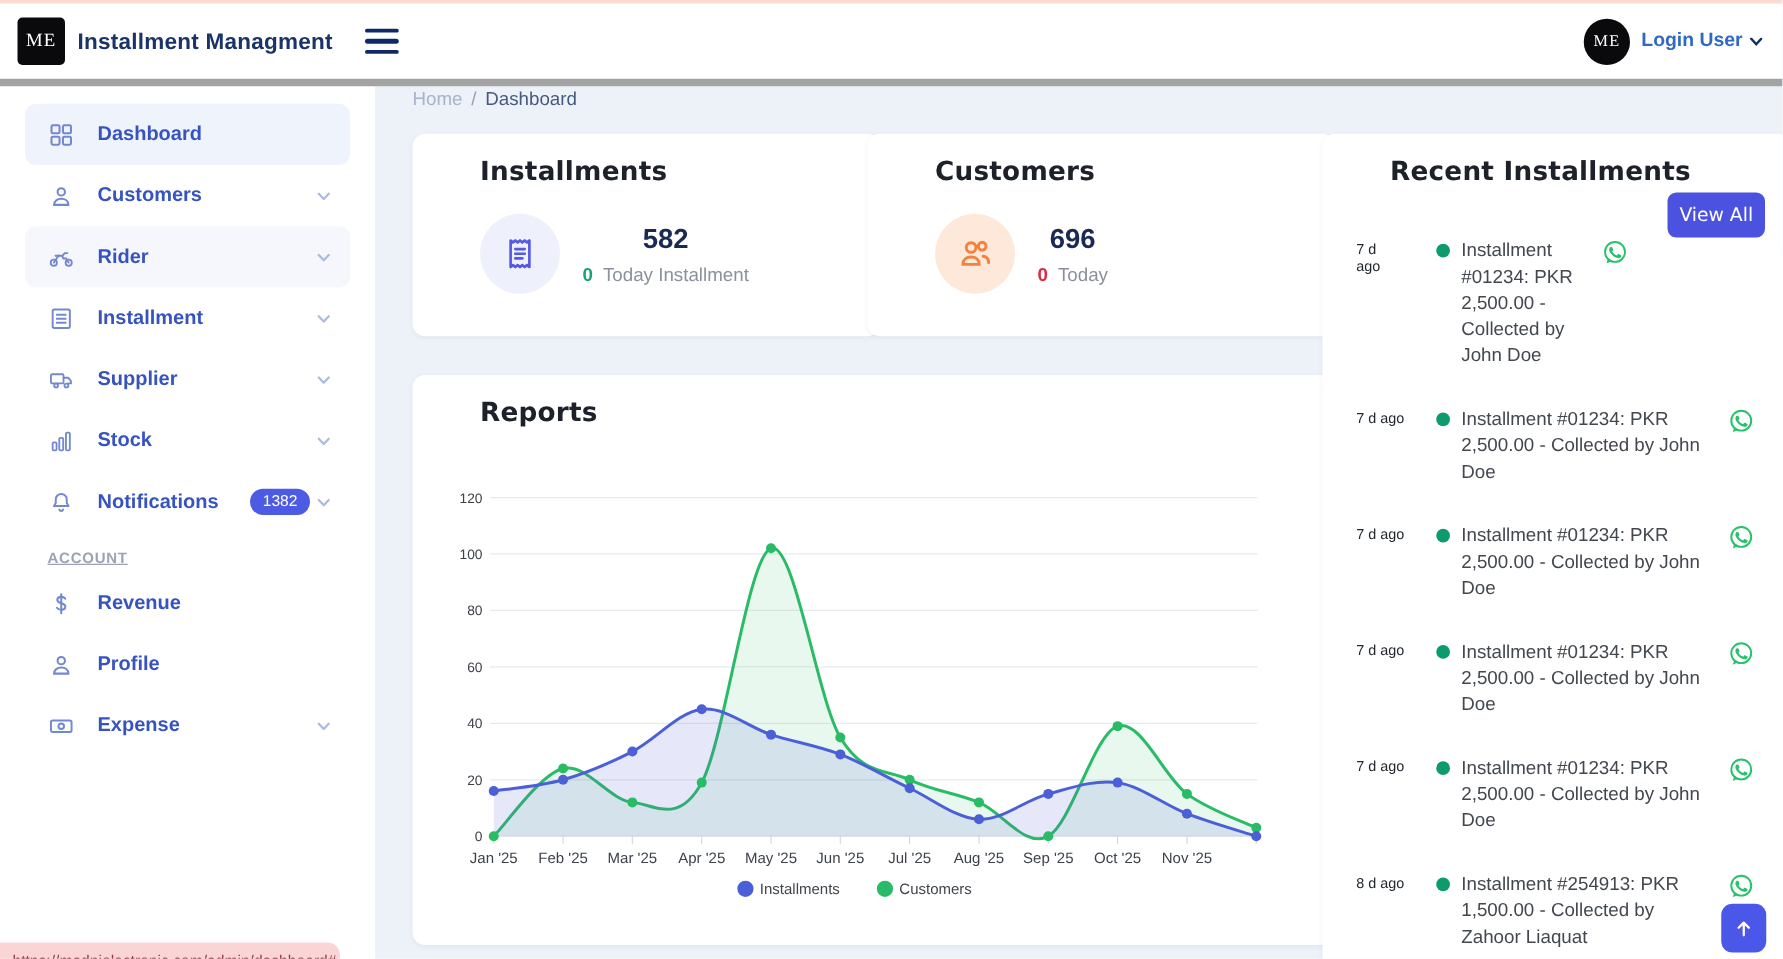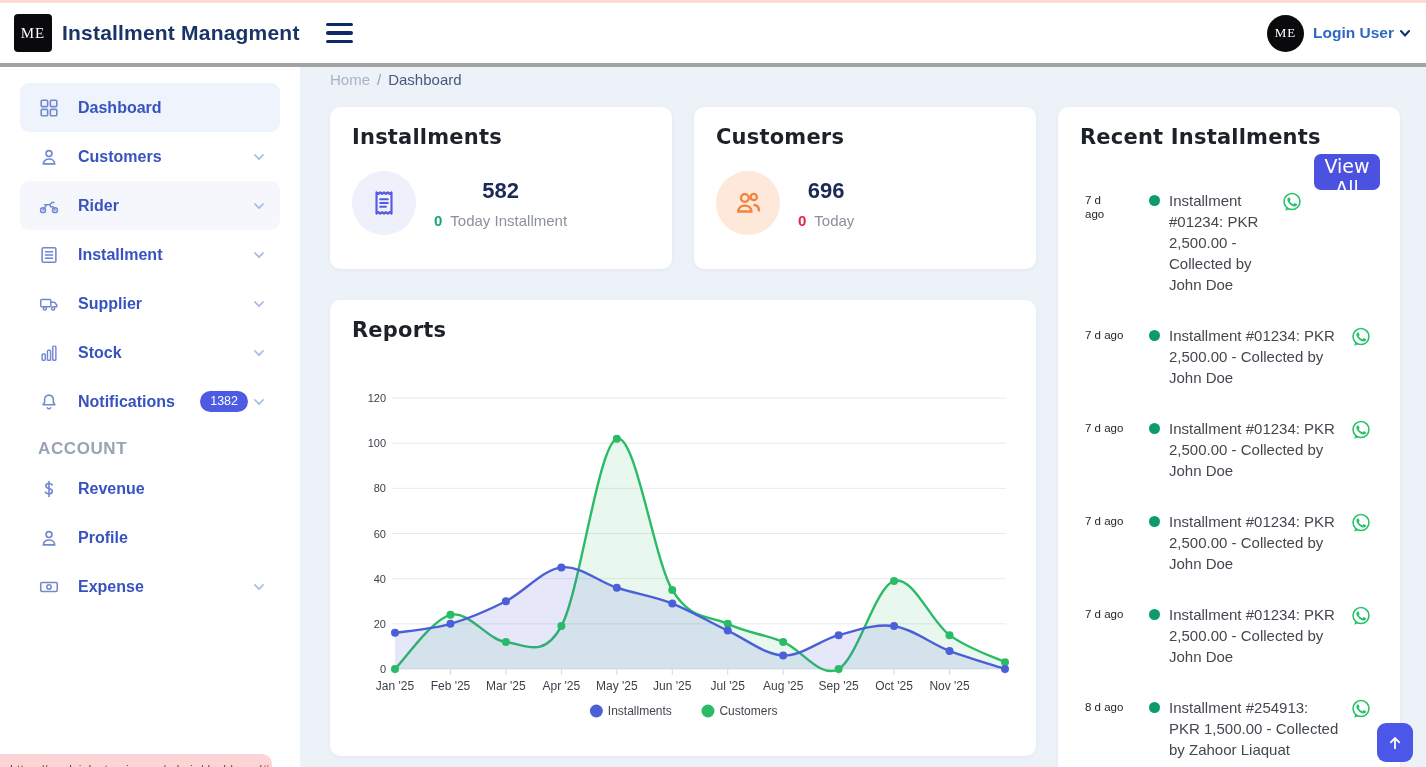--- a/index.html
+++ b/index.html
@@ -4,74 +4,74 @@
 <style>
   html,body{margin:0;padding:0;}
   body{
     width:1426px;height:767px;position:relative;overflow:hidden;
     background:#ffffff;font-family:"Liberation Sans",sans-serif;
     -webkit-font-smoothing:antialiased;
   }
   
   .top-strip{position:absolute;left:0;top:0;width:100%;height:3px;background:#fbdcd3;}
   header{position:absolute;left:0;top:3px;width:100%;height:60px;background:#fff;
-    border-bottom:4px solid #a3a3a3;display:flex;align-items:center;z-index:5;}
+    border-bottom:6px solid #a3a3a3;display:flex;align-items:center;z-index:5;}
   .brand{display:flex;align-items:center;padding-left:14px;}
   .logo{width:38px;height:38px;background:#0a0a0c;border-radius:4px;display:flex;
     align-items:center;justify-content:center;color:#fff;
     font-family:"Liberation Serif",serif;font-size:15px;letter-spacing:1px;}
-  .brand-title{margin-left:10px;font-size:21px;font-weight:700;color:#1b3467;letter-spacing:.2px;}
+  .brand-title{margin-left:10px;font-size:18px;font-weight:700;color:#1b3467;letter-spacing:.2px;}
   .hamburger{margin-left:22px;display:flex;flex-direction:column;gap:5px;cursor:pointer;padding:4px;}
   .hamburger span{display:block;width:27px;height:3.5px;border-radius:2px;background:#0e2a66;}
   .user{margin-left:auto;display:flex;align-items:center;padding-right:16px;gap:9px;cursor:pointer;}
   .avatar{width:37px;height:37px;border-radius:50%;background:#0a0a0c;display:flex;align-items:center;
     justify-content:center;color:#fff;font-family:"Liberation Serif",serif;font-size:13px;letter-spacing:1px;}
   .user-name{font-size:15.5px;font-weight:700;color:#2f68c5;display:flex;align-items:center;gap:6px;}
   .user-name svg{color:#11306b;}
   
   aside{position:absolute;left:0;top:63px;bottom:0;width:300px;background:#fff;padding-top:20px;box-sizing:border-box;z-index:4;}
   .side-item{display:flex;align-items:center;height:49px;margin:0 20px;padding:0 14px 0 18px;
     border-radius:9px;cursor:pointer;box-sizing:border-box;}
   .side-item.active{background:#eff3fb;}
   .side-item.striped{background:#f5f7fc;}
   .s-icon{width:22px;height:22px;margin-right:18px;color:#7288cf;display:flex;align-items:center;justify-content:center;flex:none;}
   .s-icon svg{width:22px;height:22px;}
   .s-label{font-size:16px;font-weight:600;color:#3753c0;}
   .chev{margin-left:auto;color:#a9bbdf;display:flex;}
   .badge{margin-left:auto;background:#4c5ae4;color:#fff;font-size:12.5px;font-weight:400;
     padding:3px 10px;border-radius:12px;line-height:15px;}
   .badge + .chev{margin-left:4px;}
-  .acct{margin:13px 0 5px 38px;font-size:17px;font-weight:700;color:#9aa3b5;letter-spacing:.6px;}
+  .acct{margin:13px 0 5px 38px;font-size:12px;font-weight:700;color:#9aa3b5;letter-spacing:.6px;text-decoration:underline;}
   
   .main-bg{position:absolute;left:300px;top:63px;right:0;bottom:0;background:#edf1f8;}
   .breadcrumb{position:absolute;left:330px;top:71px;font-size:15px;z-index:2;}
   .bc-home{color:#a7b3c9;cursor:pointer;text-align:right;}
   .bc-sep{color:#93a0b5;margin:0 7px;}
   .bc-cur{color:#47597c;font-weight:500;}
-  .card{position:absolute;background:#fff;border-radius:10px;box-shadow:0 1px 4px rgba(25,45,90,.05);z-index:2;}
+  .card{position:absolute;background:#fff;border-radius:10px;box-shadow:0 1px 4px rgba(25,45,90,.05);z-index:2;padding-left:32px;}
   #stat1{left:330px;top:107px;width:342px;height:162px;}
   #stat2{left:694px;top:107px;width:342px;height:162px;}
   #reports{left:330px;top:300px;width:706px;height:456px;}
   #recent{left:1058px;top:107px;width:342px;height:690px;}
   .card-title{margin:0;padding:18px 22px 0;font-family:"DejaVu Sans",sans-serif;
     font-size:21px;font-weight:600;color:#1d212a;letter-spacing:.2px;}
   .stat-body{display:flex;align-items:center;padding:22px 22px 0;gap:18px;}
   .stat-icon{width:64px;height:64px;border-radius:50%;display:flex;align-items:center;justify-content:center;flex:none;}
   .stat-icon.indigo{background:#eef0fc;color:#5558e3;}
   .stat-icon.orange{background:#fde8da;color:#f2823d;}
   .stat-icon svg{width:30px;height:30px;}
   .stat-value{font-size:22px;font-weight:700;color:#1b2a55;text-align:center;}
   .stat-sub{margin-top:8px;font-size:15px;display:flex;gap:8px;align-items:baseline;}
   .delta{font-weight:700;}
   .delta.green{color:#17a673;}
   .delta.red{color:#e02744;}
   .stat-label{color:#8b919c;}
   
-  .view-all{position:absolute;top:47px;right:20px;width:66px;height:36px;background:#4c52e0;color:#fff;
-    border:none;border-radius:7px;font-family:"DejaVu Sans",sans-serif;font-size:19px;font-weight:500;cursor:pointer;}
+  .view-all{position:absolute;top:47px;right:20px;width:78px;height:36px;background:#4c52e0;color:#fff;
+    border:none;border-radius:7px;font-family:"DejaVu Sans",sans-serif;font-size:15px;font-weight:500;cursor:pointer;}
   #recent-list{position:absolute;left:0;right:0;top:83px;}
   .r-item{display:grid;grid-template-columns:56px 12px 1fr 24px;column-gap:8px;
     padding:0 26px 0 27px;margin-bottom:30px;align-items:start;}
   .r-item.first{grid-template-columns:56px 12px 104px 24px;}
   .r-time{font-size:11.5px;color:#23282e;line-height:14px;padding-top:3px;}
   .r-item.first .r-time span{display:inline-block;max-width:30px;}
   .r-dot{width:11px;height:11px;border-radius:50%;background:#0d9b6c;display:inline-block;margin-top:5px;}
   .r-text{font-size:15px;line-height:21px;color:#43484f;}
   .r-wa{color:#27c269;cursor:pointer;padding-top:1px;}
   .r-wa svg{width:22px;height:22px;}

